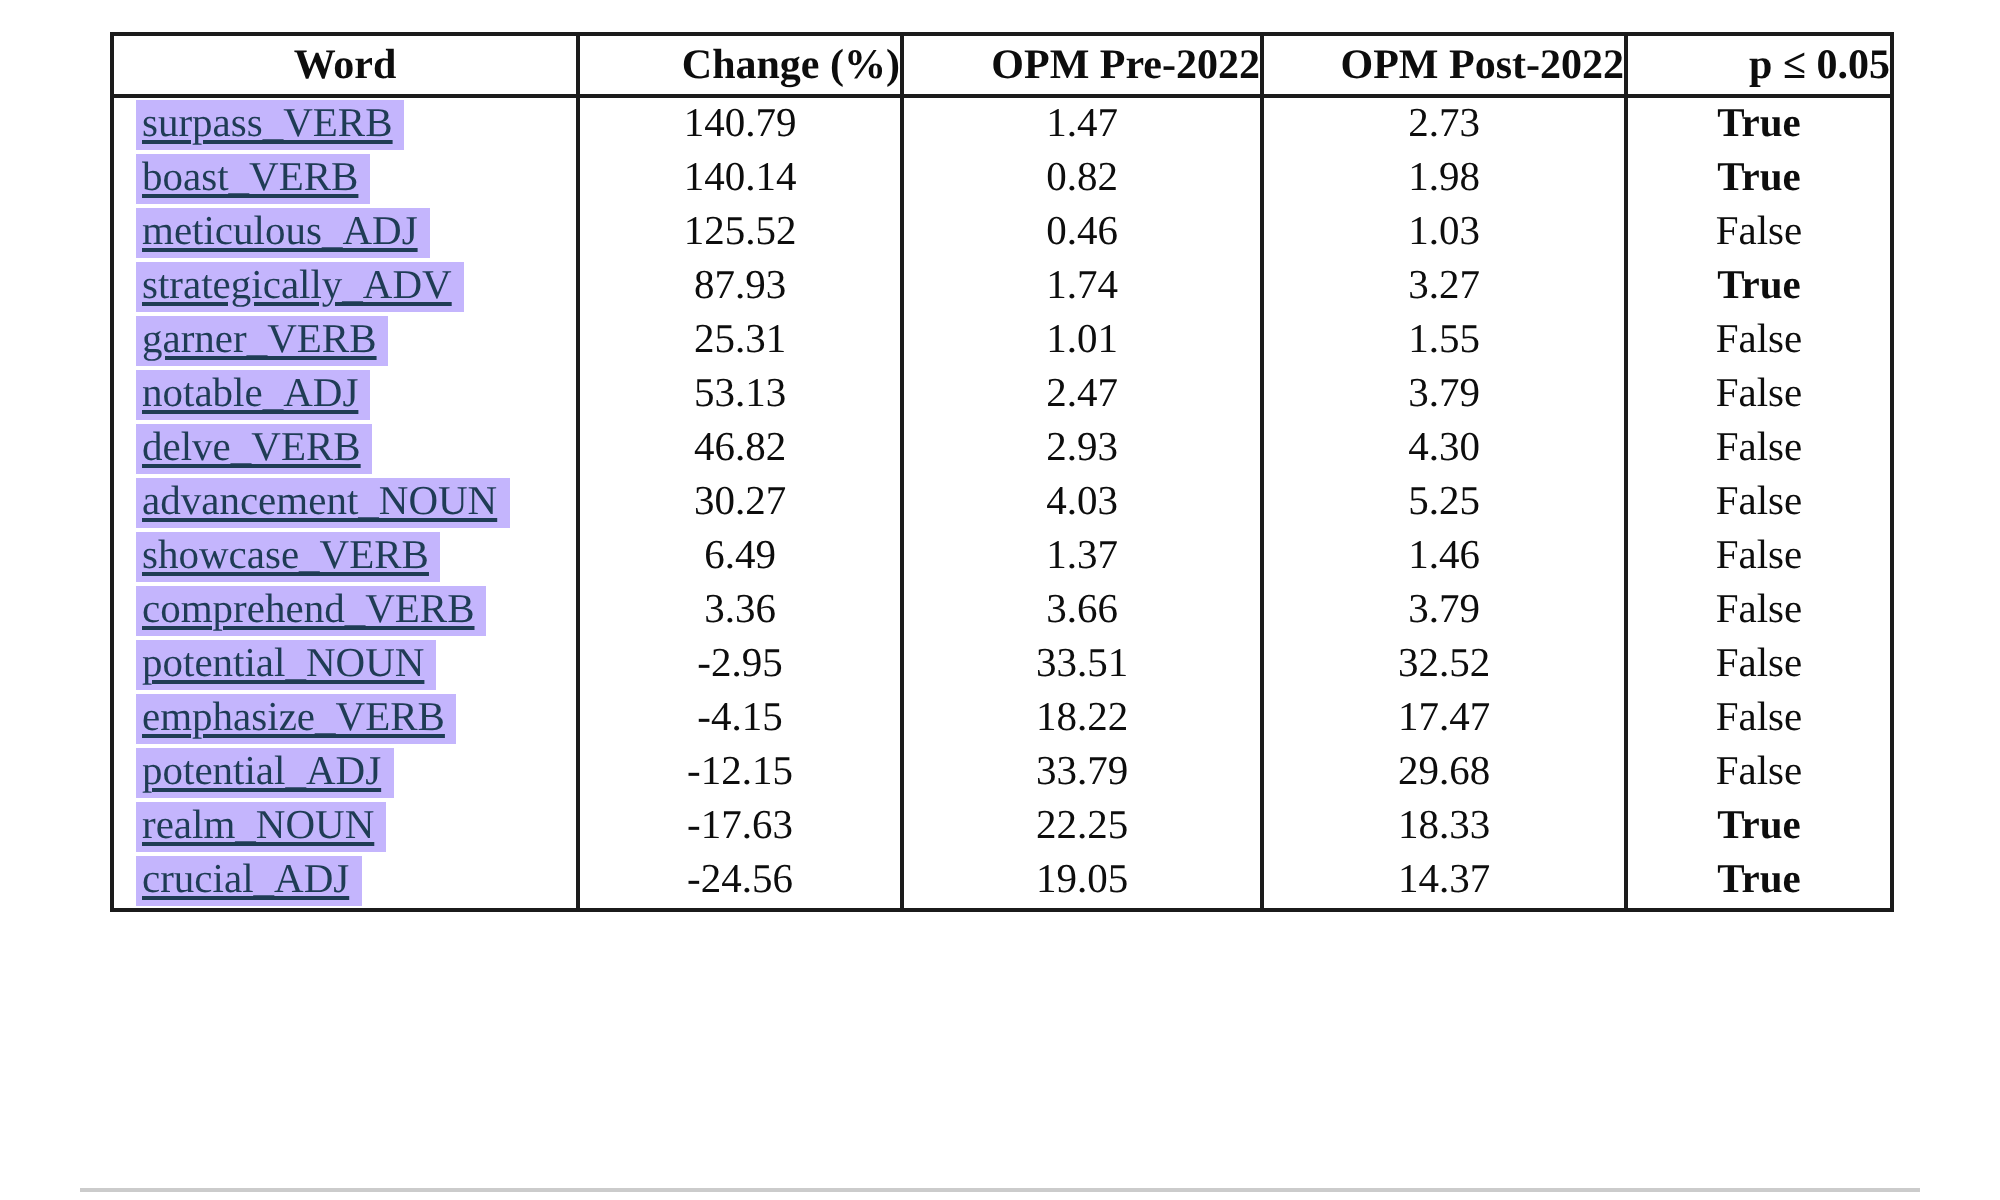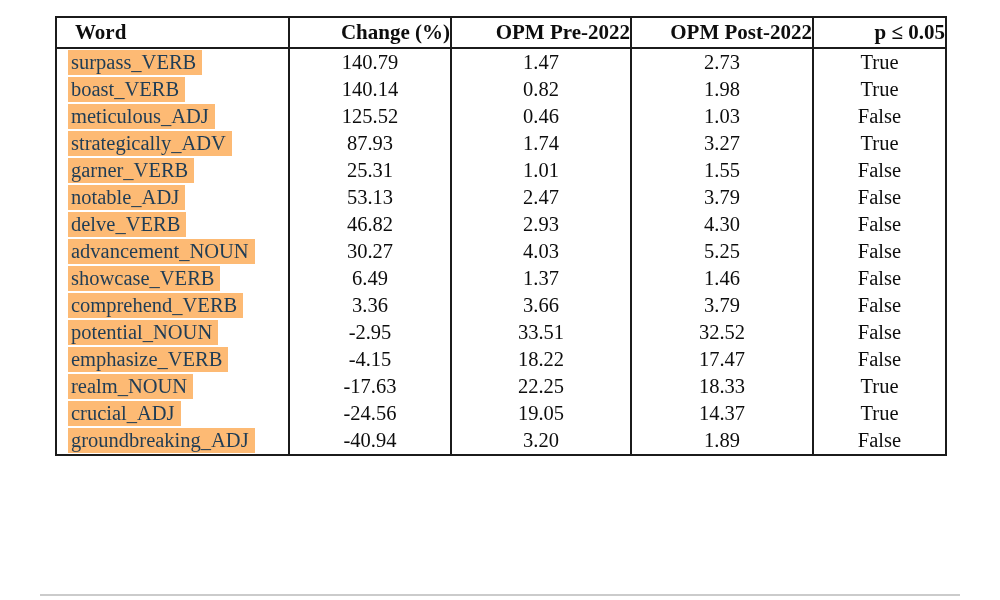--- a/index.html
+++ b/index.html
@@ -30,48 +30,49 @@
     font-weight: bold;
     font-size: 21px;
     height: 29px;
     line-height: 29px;
     padding: 0;
     text-align: right;
     white-space: nowrap;
     overflow: hidden;
   }
   table.results th.h-word {
-    text-align: left;
-    padding-left: 18px;
+    text-align: center;
+    padding-left: 0;
   }
   table.results td {
     border-left: 2px solid #1b1b1b;
     border-right: 2px solid #1b1b1b;
     border-top: none;
     border-bottom: none;
     font-size: 20.5px;
     height: 27px;
     line-height: 27px;
     padding: 0;
     text-align: center;
     vertical-align: middle;
     white-space: nowrap;
     overflow: hidden;
   }
   table.results td.c-word {
     text-align: left;
     padding-left: 11px;
   }
   .word-hl {
-    background: #fdba74;
+    background: #c4b5fd;
     color: #1f3c55;
     padding: 1px 6px 2px 3px;
+    text-decoration: underline;
   }
   td.c-sig.sig-true {
-    font-weight: normal;
+    font-weight: bold;
   }
   .bottom-rule {
     position: absolute;
     left: 40px;
     top: 594px;
     width: 920px;
     height: 2px;
     background: #cbcbcb;
   }
 </style>
@@ -176,38 +177,38 @@
           <td class="c-sig">False</td>
         </tr>
         <tr>
           <td class="c-word"><span class="word-hl">emphasize_VERB</span></td>
           <td class="c-num">-4.15</td>
           <td class="c-num">18.22</td>
           <td class="c-num">17.47</td>
           <td class="c-sig">False</td>
         </tr>
         <tr>
+          <td class="c-word"><span class="word-hl">potential_ADJ</span></td>
+          <td class="c-num">-12.15</td>
+          <td class="c-num">33.79</td>
+          <td class="c-num">29.68</td>
+          <td class="c-sig">False</td>
+        </tr>
+        <tr>
           <td class="c-word"><span class="word-hl">realm_NOUN</span></td>
           <td class="c-num">-17.63</td>
           <td class="c-num">22.25</td>
           <td class="c-num">18.33</td>
           <td class="c-sig sig-true">True</td>
         </tr>
         <tr>
           <td class="c-word"><span class="word-hl">crucial_ADJ</span></td>
           <td class="c-num">-24.56</td>
           <td class="c-num">19.05</td>
           <td class="c-num">14.37</td>
           <td class="c-sig sig-true">True</td>
         </tr>
-        <tr>
-          <td class="c-word"><span class="word-hl">groundbreaking_ADJ</span></td>
-          <td class="c-num">-40.94</td>
-          <td class="c-num">3.20</td>
-          <td class="c-num">1.89</td>
-          <td class="c-sig">False</td>
-        </tr>
       </tbody>
   </table>
 
   <div class="bottom-rule"></div>
 
 </div>
 
 </body></html>

